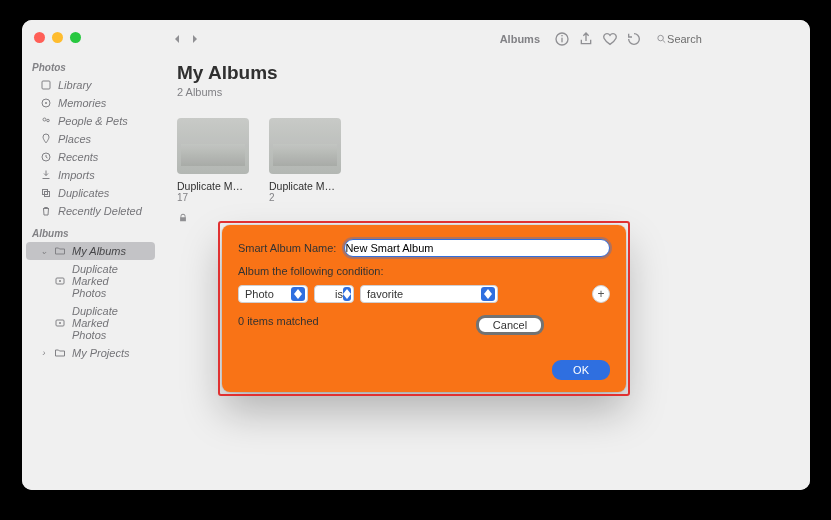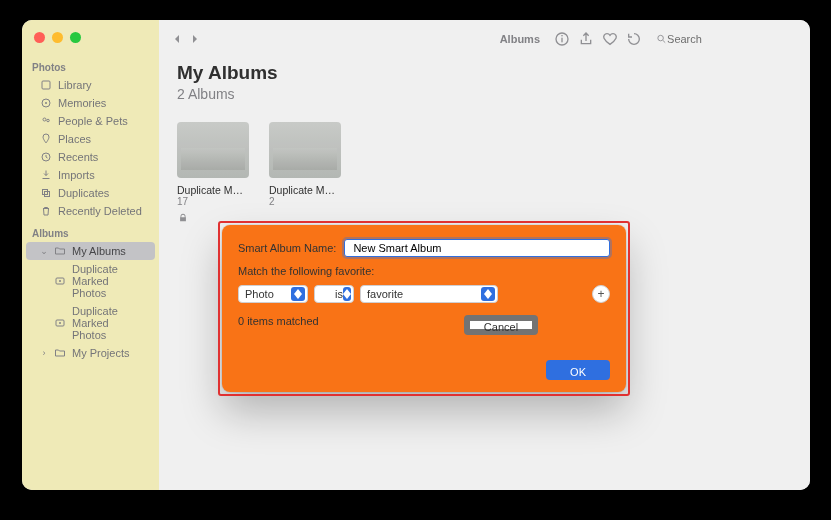--- a/index.html
+++ b/index.html
@@ -6,62 +6,62 @@
   body { background: #000; width: 831px; height: 520px; position: relative; overflow: hidden; }
   .window {
     position: absolute; left: 22px; top: 20px; width: 788px; height: 470px;
     background: #ececec; border-radius: 10px; box-shadow: 0 18px 40px rgba(0,0,0,.45);
     display: flex; overflow: hidden;
   }
   .dimmer { position:absolute; inset:0; background:rgba(0,0,0,.06); pointer-events:none; z-index:2; }
   .traffic { position:absolute; left:12px; top:12px; display:flex; gap:7px; z-index:3; }
   .dot { width:11px; height:11px; border-radius:50%; }
   .dot.r{background:#ff5f57;} .dot.y{background:#febc2e;} .dot.g{background:#28c840;}
-  .sidebar { width:137px; background:#fef9c3; padding-top:34px; font-size:11px; color:#6f6f72; }
+  .sidebar { width:137px; background:#ffffff; padding-top:34px; font-size:11px; color:#6f6f72;font-style:italic; }
   .sec-hdr { font-size:10px; font-weight:600; color:#8a8a8e; padding:8px 10px 3px; }
   .sb-item { display:flex; align-items:center; gap:6px; padding:3px 10px 3px 14px; color:#7c7c80; border-radius:4px; margin:0 4px; }
   .sb-item.sel { background:#d0d0d3; color:#4a4a4d; }
   .sb-item.sub { padding-left:28px; font-size:11px; }
   .sb-ico { width:12px; height:12px; color:#8a8a8e; flex:none; }
   .sb-caret { width:8px; text-align:center; color:#8a8a8e; font-size:9px;}
   .sb-lock { position:absolute; left:156px; top:193px; font-size:10px; color:#9a9a9d; z-index:1;}
   .main { flex:1; background:#fff; display:flex; flex-direction:column; position:relative; }
   .toolbar { height:38px; display:flex; align-items:center; padding:0 10px; gap:8px; }
   .tb-nav { display:flex; gap:2px; color:#b9b9bc; font-size:12px;}
   .tb-spacer { flex:1; }
   .tb-link { font-size:11px; color:#8a8a8e; font-weight:600; padding:0 6px;}
   .tb-icon { width:16px; height:16px; color:#9a9a9e; }
   .tb-search { display:flex; align-items:flex-start; background:transparent; border:none; padding:2px 6px; width:150px; }
   .tb-search input { border:none; outline:none; background:transparent; font-size:11px; color:#555; width:100%; }
   .content { padding:4px 18px; }
   h1.title { font-size:19px; font-weight:700; color:#333; }
-  .subtitle { font-size:14px; color:#8a8a8e; margin-top:2px; }
+  .subtitle { font-size:11px; color:#8a8a8e; margin-top:2px; }
   .albums { display:flex; gap:20px; margin-top:20px; }
   .album { width:72px; }
   .thumb { width:72px; height:56px; border-radius:4px; background:linear-gradient(#d5d7d4,#bfc3bf); position:relative; overflow:hidden; }
   .thumb::after{content:"";position:absolute;left:4px;right:4px;bottom:8px;height:22px;background:linear-gradient(#cfd2ce,#b3b6b2);}
   .alb-name { font-size:10.5px; color:#333; margin-top:6px; white-space:nowrap; overflow:hidden; text-overflow:ellipsis;}
   .alb-count { font-size:10px; color:#8a8a8e; }
 
   .sheet-wrap { position:absolute; left:200px; top:205px; width:404px; z-index:5; }
   .redbox { position:absolute; inset:-4px; border:2px solid #e03131; border-radius:3px; pointer-events:none; }
   .sheet { background:#f97316; border-radius:8px; box-shadow:0 20px 40px rgba(0,0,0,.25), 0 0 0 1px rgba(0,0,0,.06); padding:14px 16px 12px; font-size:11px; color:#333; }
   .row { display:flex; align-items:center; gap:8px; margin-bottom:8px; }
   .lbl { white-space:nowrap; }
-  .name-input { flex:1; height:18px; border:1px solid #2f6fe0; outline:2px solid rgba(47,111,224,.35); outline-offset:0; border-radius:3px; padding:1px 8px; font-size:11px; background:#fff;}
+  .name-input { flex:1; height:18px; border:1px solid #2f6fe0; outline:2px solid rgba(47,111,224,.35); outline-offset:0; border-radius:9px; padding:1px 0; font-size:11px; background:#fff;}
   .cond-row { display:flex; align-items:flex-start; gap:6px; margin:8px 0 12px; }
   .select { display:flex; align-items:center; justify-content:space-between; height:18px; border:1px solid #cfcfd2; border-radius:4px; background:#fff; padding:0 2px 0 6px; font-size:11px; }
   .select .arrows { width:14px; height:14px; background:#2f6fe0; border-radius:3px; display:flex; flex-direction:column; align-items:center; justify-content:center; gap:0; }
   .select .arrows svg{width:8px;height:5px;fill:#fff;}
   .sel1{width:70px;} .sel2{width:40px;padding-left:20px;} .sel3{width:138px;}
   .plusbtn { margin-left:auto; width:18px; height:18px; border:1px solid #cfcfd2; border-radius:50%; background:#fff; display:flex; align-items:center; justify-content:center; font-size:12px; color:#555;}
   .footer { display:flex; align-items:flex-start; }
   .matched { font-size:11px; color:#333; }
   .btns { margin-left:auto; display:flex; gap:8px; }
-  .btn { height:20px; border-radius:4px; font-size:11px; padding:0 14px; border:6px solid #737373; background:#fff; color:#333; }
+  .btn { height:20px; border-radius:9px; font-size:11px; padding:0 14px; border:3px solid #737373; background:#fff; color:#333; }
   .btn.primary { background:#2f6fe0; border-color:#2f6fe0; color:#fff; padding:0 18px;margin-top:45px;}
   svg { display:block; }
 </style>
 </head>
 <body>
 
 <div class="window">
   <div class="traffic">
     <div class="dot r"></div>
     <div class="dot y"></div>
@@ -237,21 +237,21 @@
 
   <div class="dimmer"></div>
 
   <div class="sheet-wrap">
     <div class="redbox"></div>
     <div class="sheet">
       <div class="row">
         <span class="lbl">Smart Album Name:</span>
         <input class="name-input" value="New Smart Album" style="">
       </div>
-      <div class="lbl" style="margin-bottom:4px;">Match the following favorite:</div>
+      <div class="lbl" style="margin-bottom:4px;">Album the following condition:</div>
       <div class="cond-row">
         <div class="select sel1">
           <span>Photo</span>
           <span class="arrows">
               <svg viewBox="0 0 10 6">
                 <path d="M0 6l5-6 5 6z"></path>
               </svg>
               <svg viewBox="0 0 10 6">
                 <path d="M0 0l5 6 5-6z"></path>
               </svg>

